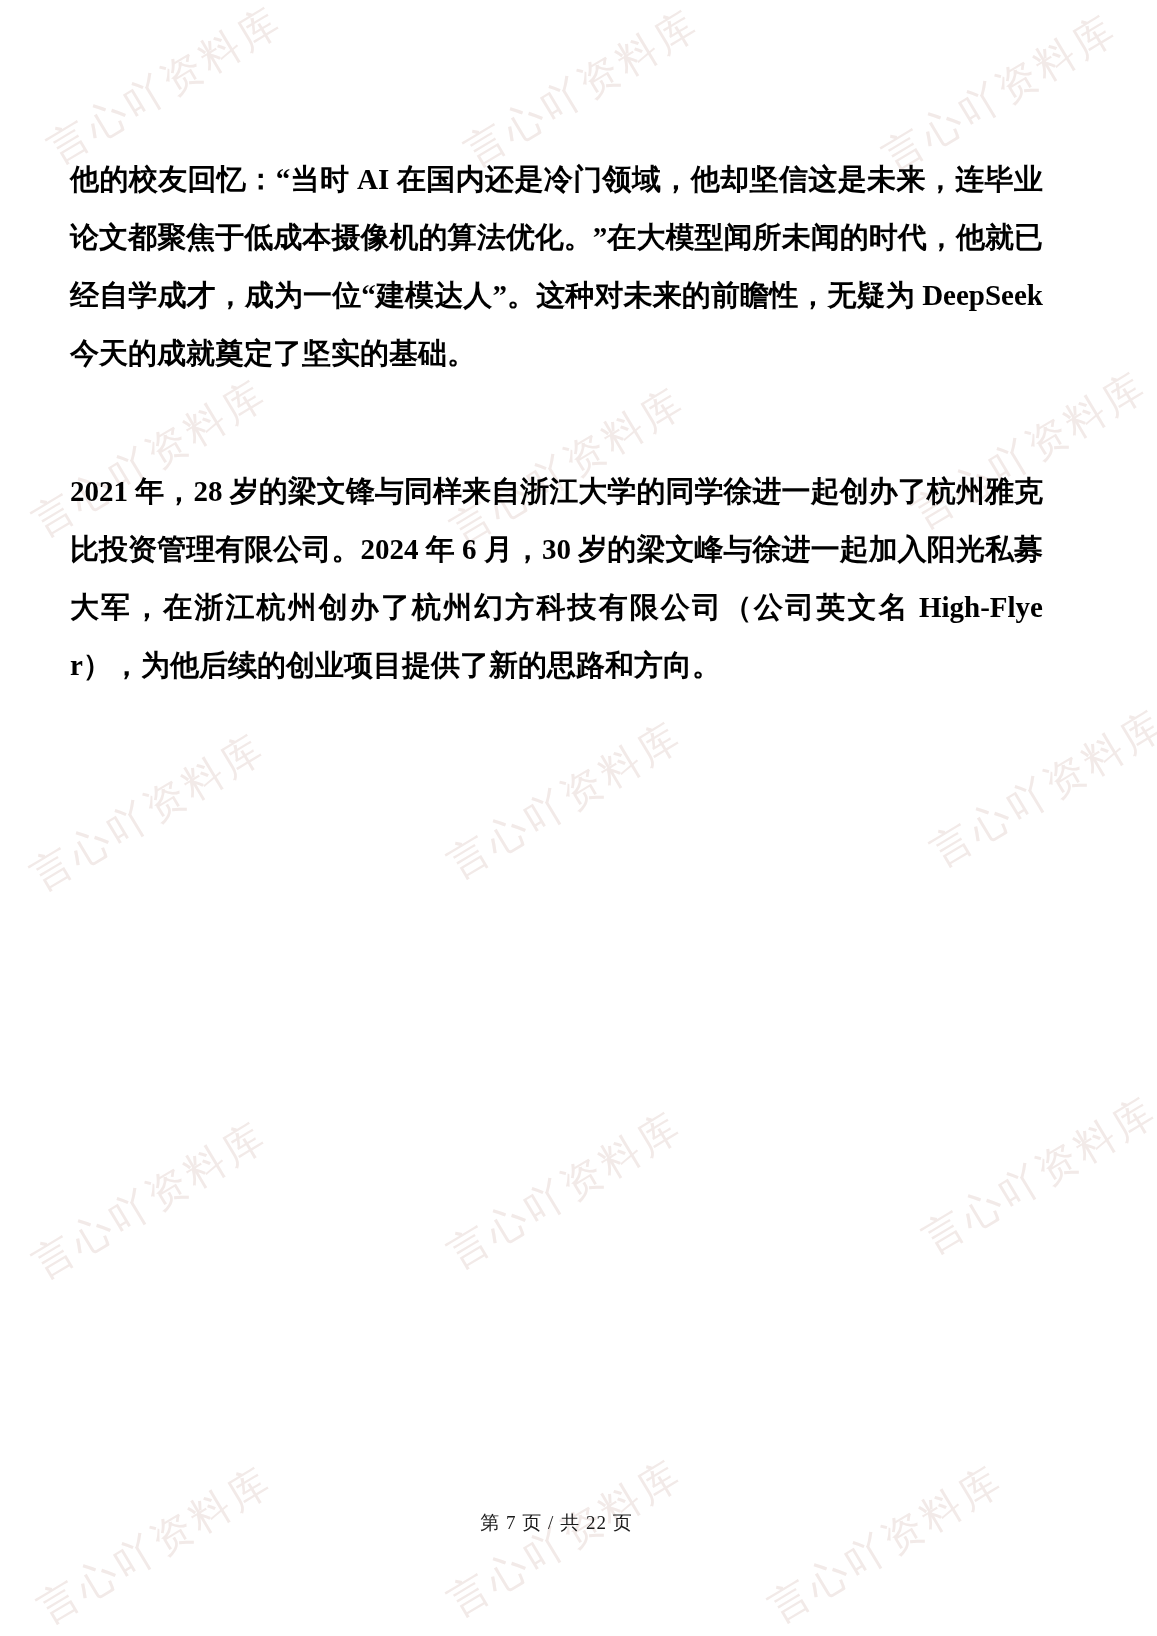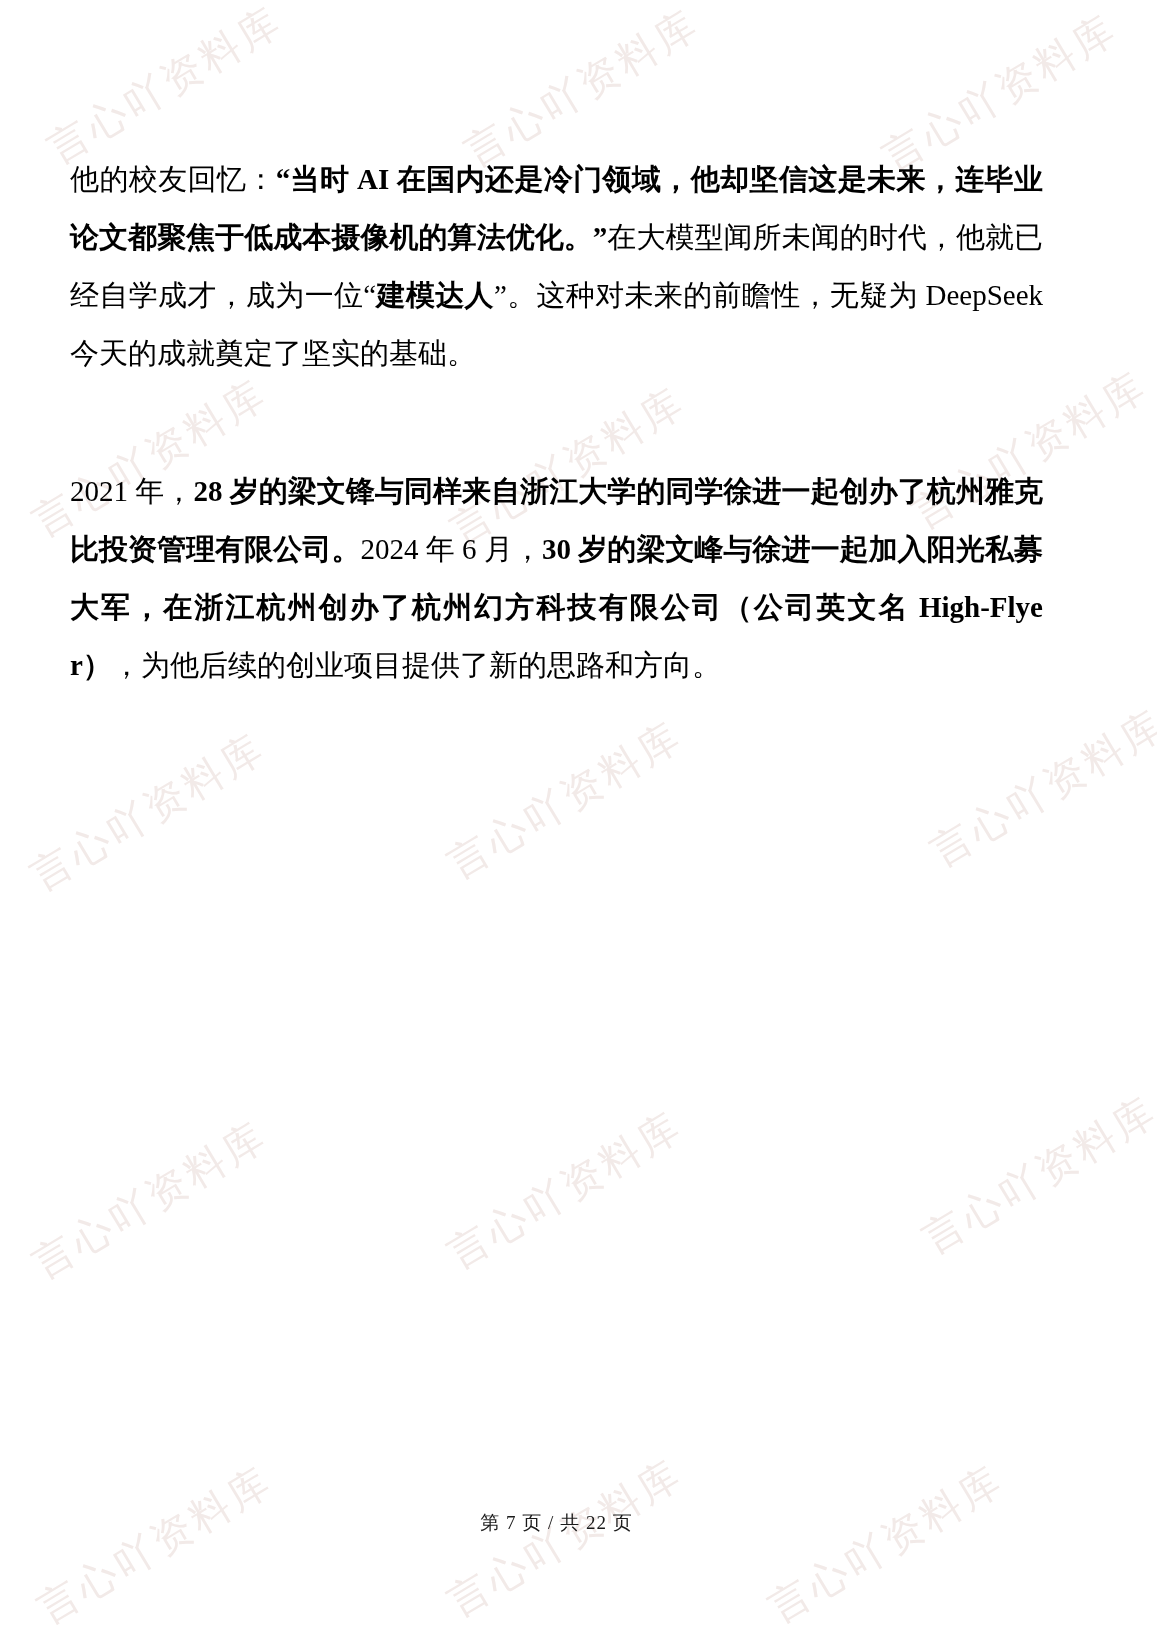--- a/index.html
+++ b/index.html
@@ -42,21 +42,21 @@
   .para {
     margin: 0 0 80px 0;
     font-size: 29px;
     line-height: 58px;
     color: #000000;
     text-align: justify;
     text-align-last: left;
     word-break: break-all;
   }
   .para:last-child { margin-bottom: 0; }
-  .run { font-weight: 400; }
+  .run { font-weight: 700; }
   .run.bold { font-weight: 700; }
   .footer {
     position: absolute;
     left: 70px;
     width: 973px;
     top: 1510px;
     z-index: 1;
     text-align: center;
     font-size: 19px;
     letter-spacing: 1px;

